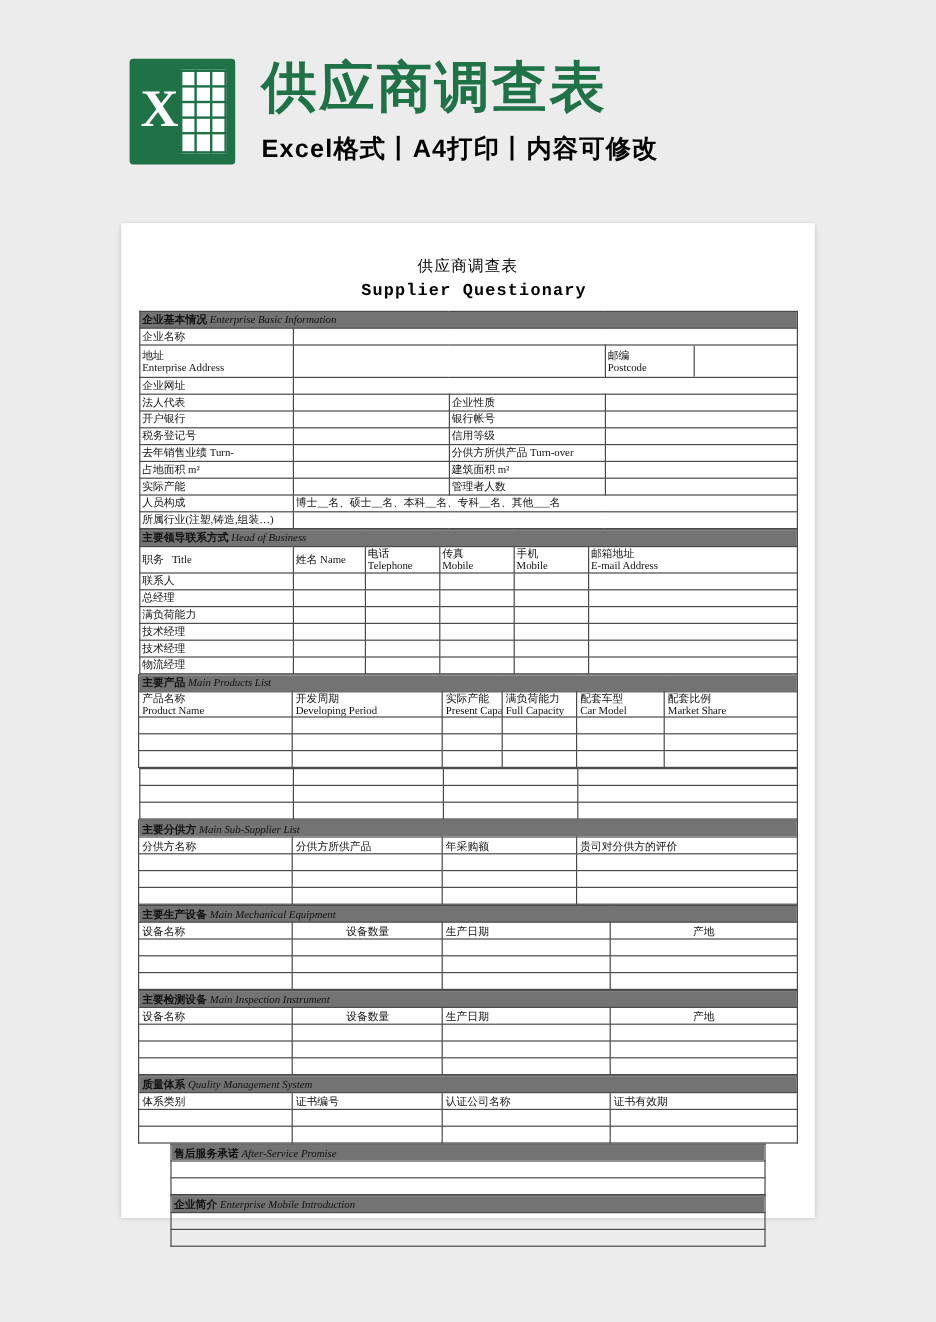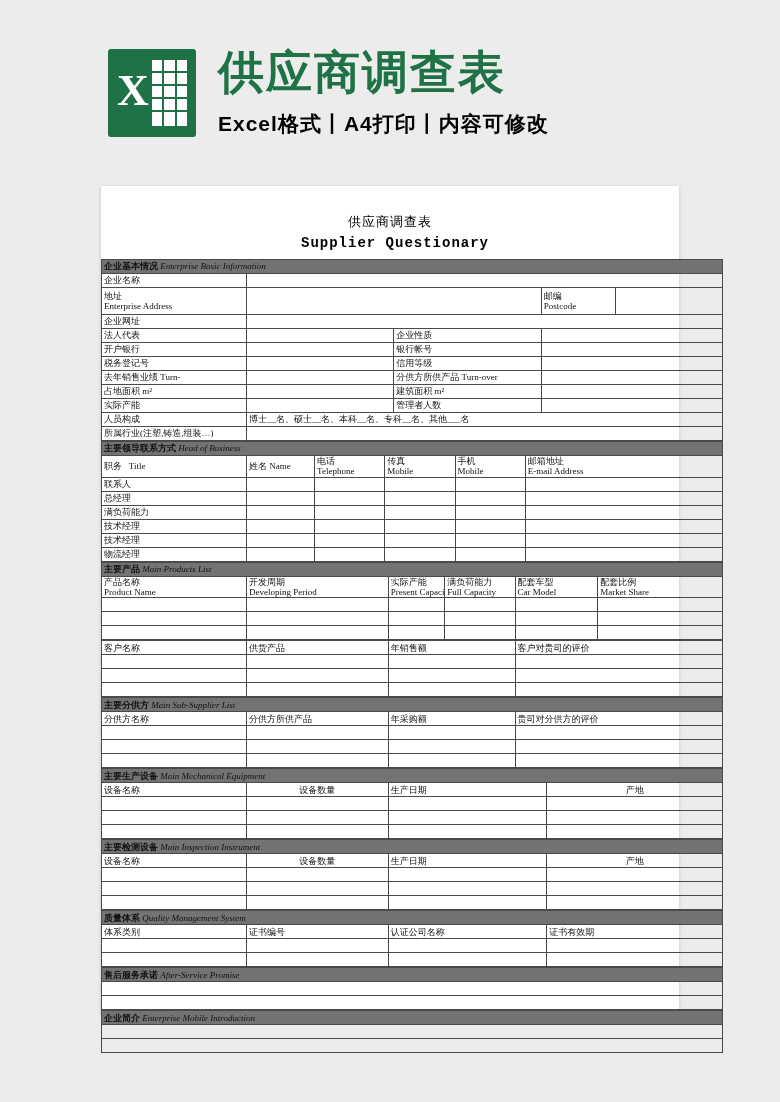--- a/index.html
+++ b/index.html
@@ -91,21 +91,21 @@
     font-weight: bold;
     color: #000;
     letter-spacing: 1px;
     margin-top: 4px;
     margin-bottom: 8px;
     padding-left: 10px;
   }
 
   table.frm {
     border-collapse: collapse;
-    width: 622px;
+    width: 496px;
     margin: 0 auto;
     table-layout: fixed;
   }
   table.frm td {
     border: 1px solid #4a4a4a;
     height: 14px;
     padding: 0 2px;
     font-size: 9px;
     font-family: "Liberation Serif", serif;
     color: #111;
@@ -413,26 +413,20 @@
 
   <table class="frm">
     <colgroup>
         <col style="width:128px">
         <col style="width:125px">
         <col style="width:112px">
         <col style="width:183px">
       </colgroup>
     <tbody>
       <tr>
-        <td>客户名称</td>
-        <td>供货产品</td>
-        <td>年销售额</td>
-        <td>客户对贵司的评价</td>
-      </tr>
-      <tr>
         <td></td>
           <td></td>
         <td></td>
           <td></td>
       </tr>
       <tr>
         <td></td>
           <td></td>
         <td></td>
           <td></td>

